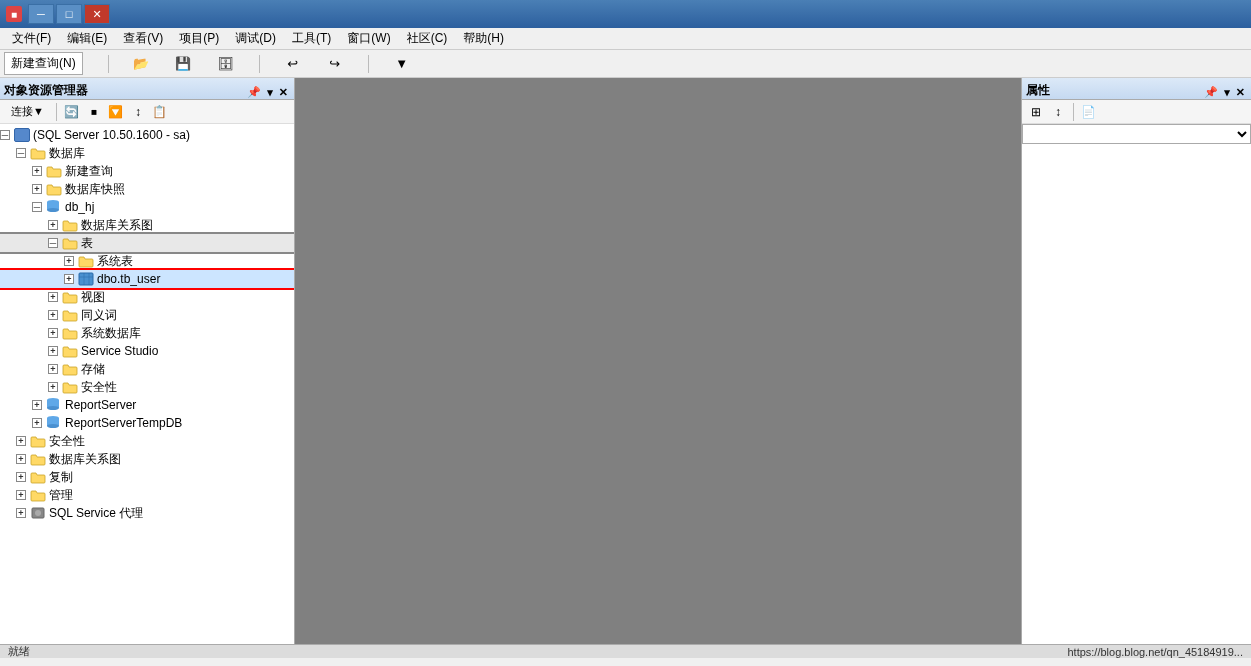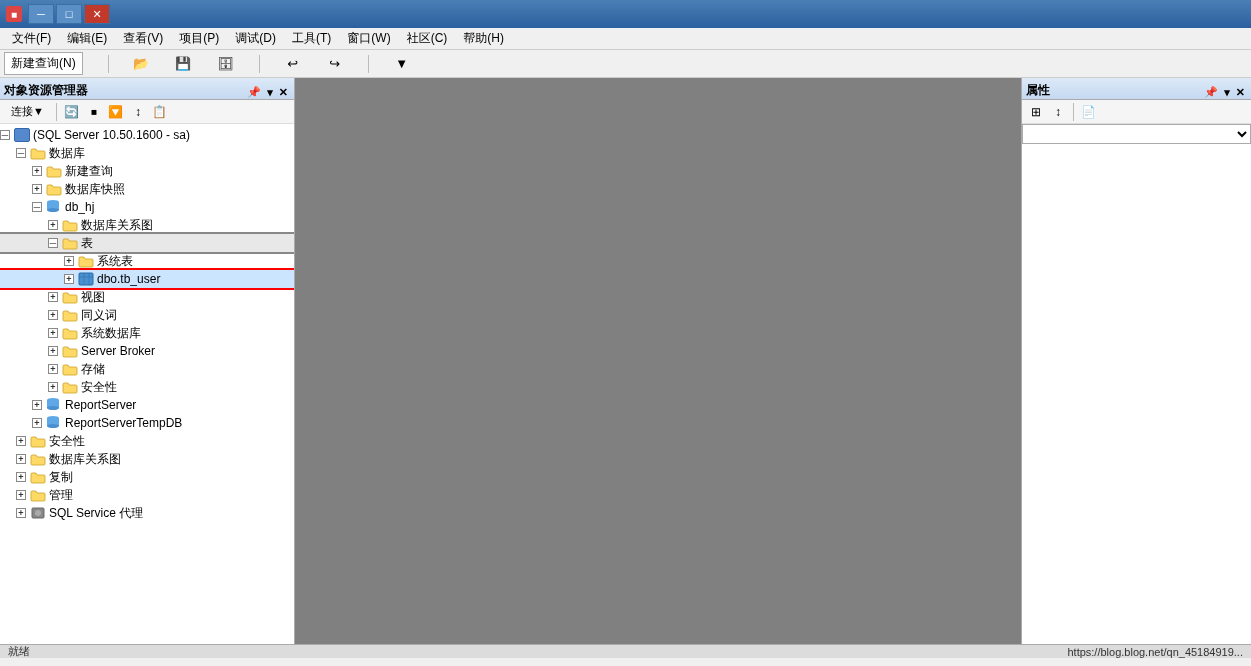--- a/index.html
+++ b/index.html
@@ -454,21 +454,21 @@
               <path d="M1 3 Q1 2 2 2 L6 2 L7 4 L14 4 Q15 4 15 5 L15 11 Q15 12 14 12 L2 12 Q1 12 1 11 Z" fill="#ffd966" stroke="#c9a227" stroke-width="0.8"></path>
             </svg></span>
           <span class="item-label">系统数据库</span>
         </div>
         <div class="tree-item">
           <span style="padding-left: 48px; display: inline-block; flex-shrink: 0;"></span>
           <span class="toggle-box">+</span>
           <span style="display: inline-block; width: 16px; height: 13px; margin-left: 2px; margin-right: 3px; flex-shrink: 0;"><svg width="16" height="13" viewBox="0 0 16 13">
               <path d="M1 3 Q1 2 2 2 L6 2 L7 4 L14 4 Q15 4 15 5 L15 11 Q15 12 14 12 L2 12 Q1 12 1 11 Z" fill="#ffd966" stroke="#c9a227" stroke-width="0.8"></path>
             </svg></span>
-          <span class="item-label">Server Broker</span>
+          <span class="item-label">Service Studio</span>
         </div>
         <div class="tree-item">
           <span style="padding-left: 48px; display: inline-block; flex-shrink: 0;"></span>
           <span class="toggle-box">+</span>
           <span style="display: inline-block; width: 16px; height: 13px; margin-left: 2px; margin-right: 3px; flex-shrink: 0;"><svg width="16" height="13" viewBox="0 0 16 13">
               <path d="M1 3 Q1 2 2 2 L6 2 L7 4 L14 4 Q15 4 15 5 L15 11 Q15 12 14 12 L2 12 Q1 12 1 11 Z" fill="#ffd966" stroke="#c9a227" stroke-width="0.8"></path>
             </svg></span>
           <span class="item-label">存储</span>
         </div>
         <div class="tree-item">

